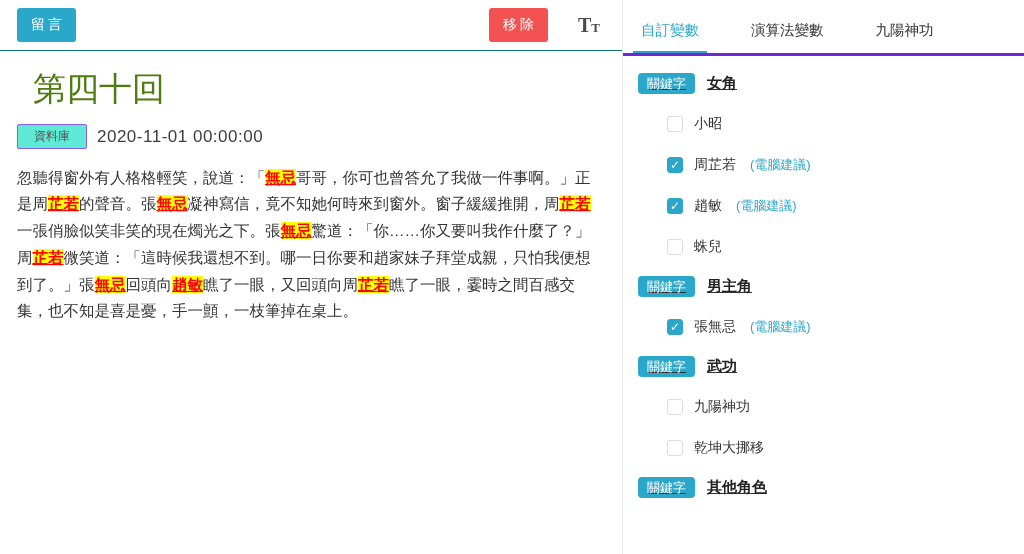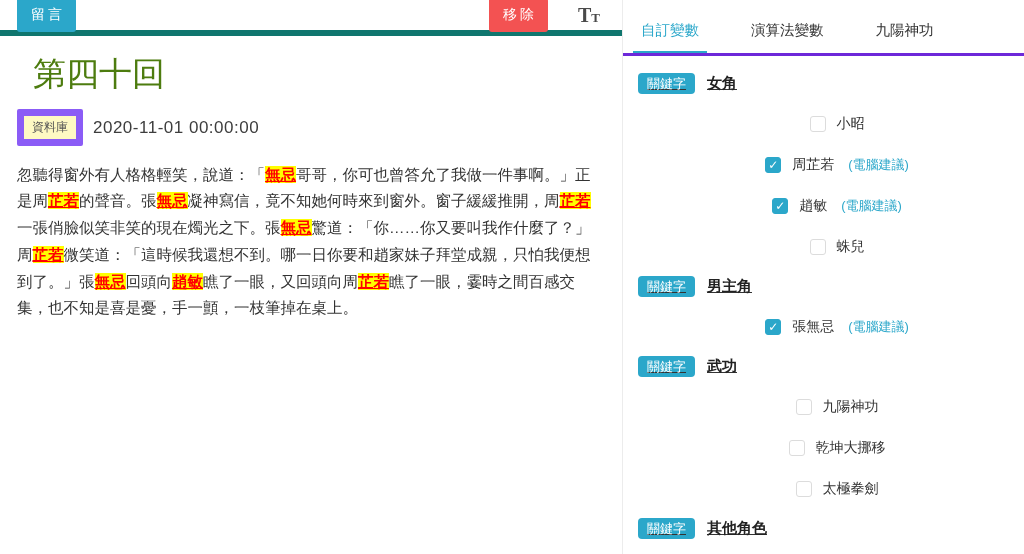--- a/index.html
+++ b/index.html
@@ -8,54 +8,54 @@
     --hl-bg:#ffff00;
     --hl-text:#ff0000;
   }
   *{box-sizing:border-box;}
   html,body{margin:0;padding:0;background:#fff;}
   body{font-family:"Liberation Sans","DejaVu Sans",sans-serif;color:#333;}
   .app{width:1024px;height:554px;display:flex;overflow:hidden;background:#fff;}
 
   
   .left{width:622px;flex:0 0 622px;}
-  .toolbar{height:36px;display:flex;align-items:center;justify-content:space-between;
-           padding:0 22px 0 17px;border-bottom:6px solid #0f766e;}
+  .toolbar{height:51px;display:flex;align-items:center;justify-content:space-between;
+           padding:0 22px 0 17px;border-bottom:1px solid #0f766e;}
   .btn{border:none;cursor:pointer;color:#fff;font-size:14px;letter-spacing:3px;
        padding:8px 11px 8px 14px;border-radius:3px;font-family:inherit;}
   .btn-comment{background:var(--accent);}
   .btn-remove{background:var(--danger);}
   .toolbar-right{display:flex;align-items:center;}
   .font-toggle{margin-left:30px;color:#4a4a4a;cursor:pointer;
                font-family:"Liberation Serif","DejaVu Serif",serif;line-height:1;}
   .font-toggle .big{font-size:20px;font-weight:600;}
   .font-toggle .small{font-size:13px;font-weight:600;}
 
   .doc{padding:0 18px 0 17px;}
   .doc-title{font-size:33px;font-weight:400;color:#4d7c0f;margin:16px 16px 12px;}
   .doc-meta{display:flex;align-items:center;margin:0 0 13px;}
-  .badge-source{border:7px solid #8b5cf6;border-radius:2px;color:#555;font-size:12px;
-                padding:3px 8px;background:#fef9c3;}
+  .badge-source{border:1px solid #8b5cf6;border-radius:2px;color:#555;font-size:12px;
+                padding:3px 16px;background:#5eead4;}
   .doc-date{font-size:17px;color:#3d3d3d;margin-left:10px;letter-spacing:0.5px;}
   .doc-body{font-size:15.5px;line-height:26.8px;color:#333;}
   .hl{background:var(--hl-bg);color:var(--hl-text);font-weight:bold;text-decoration:underline;}
 
   
   .sidebar{flex:1;border-left:1px solid #ececec;}
   .tabs{display:flex;align-items:stretch;height:46px;border-bottom:3px solid #6d28d9;padding-left:10px;margin-top:10px;}
   .tab{font-size:14.5px;color:#333;padding:0 8px;margin-right:36px;display:flex;align-items:center;
        cursor:pointer;border-bottom:2px solid transparent;}
   .tab.active{color:var(--accent);border-bottom-color:var(--accent);}
 
   .section-header{display:flex;align-items:center;height:24px;margin:15px 0 0 15px;text-decoration:underline;}
   .kw-badge{background:var(--accent);color:#fff;font-size:13px;padding:4px 9px;border-radius:4px;
             line-height:1;}
   .kw-title{font-size:15px;font-weight:bold;color:#222;margin-left:12px;}
 
-  .cb-row{display:flex;align-items:center;height:24px;margin:17px 0 0 27px;cursor:pointer;justify-content:center;}
+  .cb-row{display:flex;align-items:center;height:24px;margin:17px 0 0 44px;cursor:pointer;}
   .checkbox{width:16px;height:16px;border:1px solid #dcdcdc;border-radius:3px;background:#fff;
             flex:0 0 16px;display:flex;align-items:center;justify-content:center;
             font-size:12px;color:#fff;line-height:1;}
   .checkbox.checked{background:var(--accent);border-color:var(--accent);}
   .cb-label{font-size:14px;color:#333;margin-left:11px;}
   .cb-suggestion{font-size:13px;color:var(--accent);margin-left:14px;}
 </style>
 </head>
 <body>
 
@@ -123,24 +123,20 @@
           <span class="kw-title">武功</span>
         </div>
         <div class="cb-row">
           <span class="checkbox"></span>
           <span class="cb-label">九陽神功</span>
         </div>
         <div class="cb-row">
           <span class="checkbox"></span>
           <span class="cb-label">乾坤大挪移</span>
         </div>
-        <div class="cb-row">
-          <span class="checkbox"></span>
-          <span class="cb-label">太極拳劍</span>
-        </div>
         <div class="section-header">
           <span class="kw-badge">關鍵字</span>
           <span class="kw-title">其他角色</span>
         </div>
       </div>
   </div>
 
 </div>
 
 </body></html>

